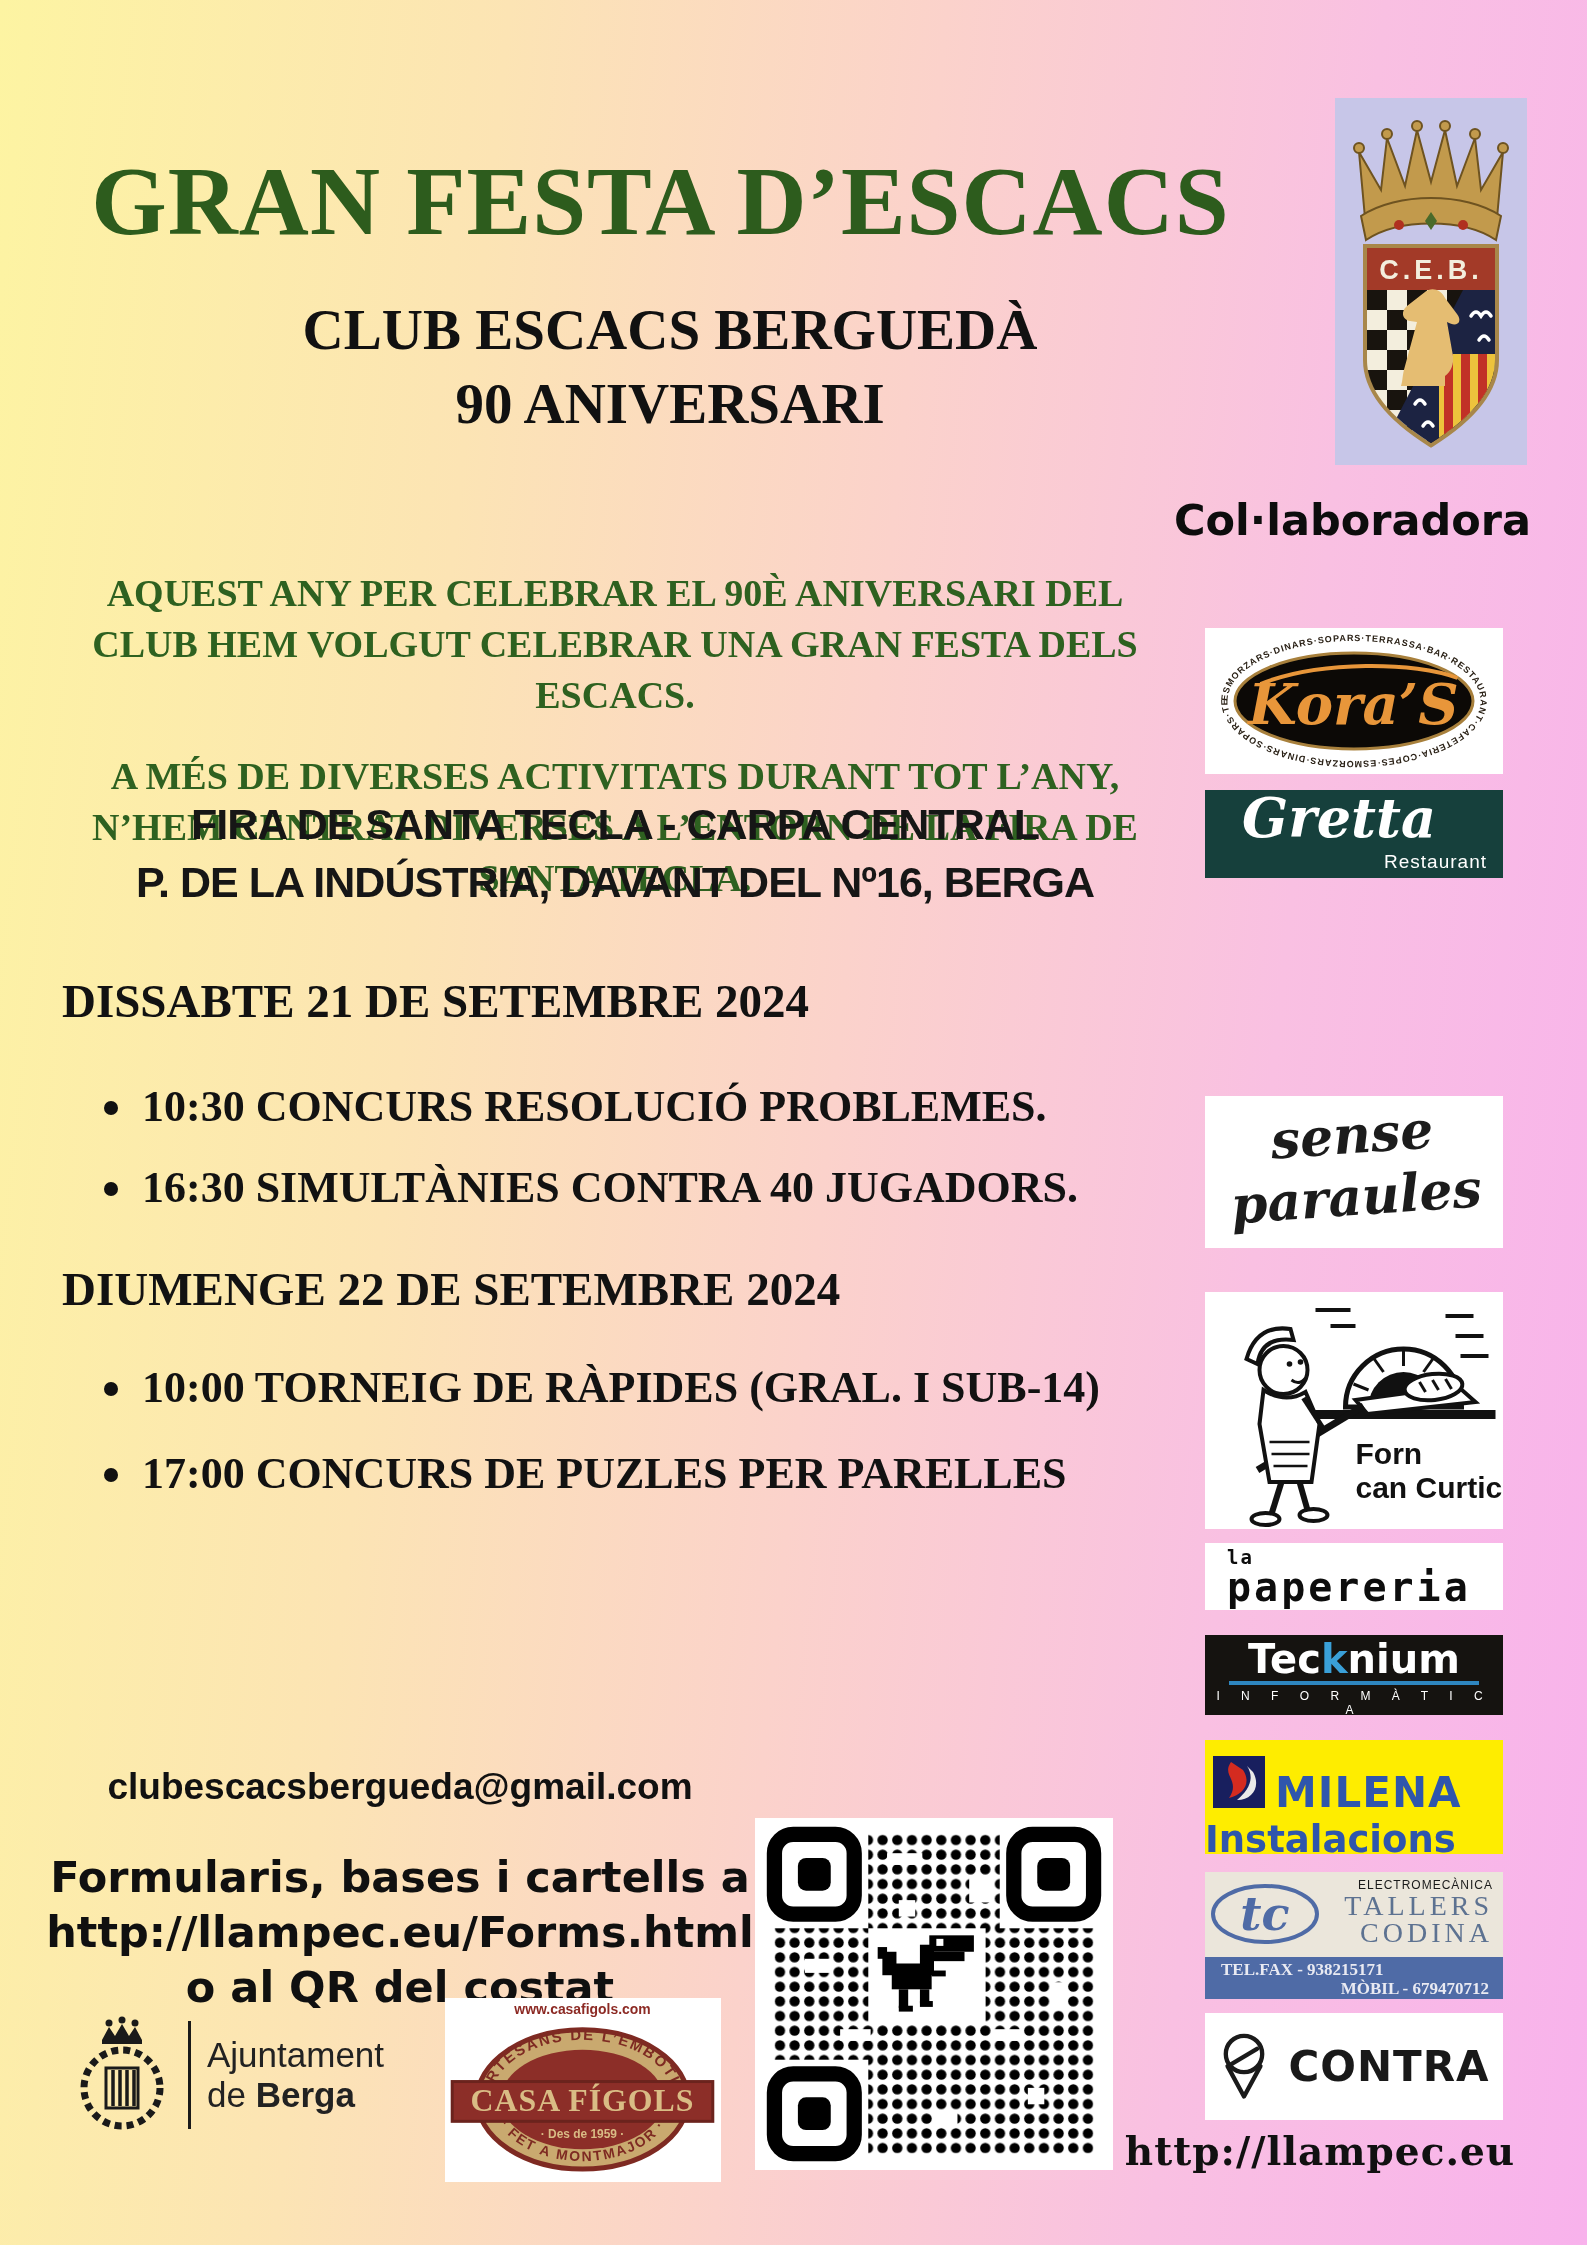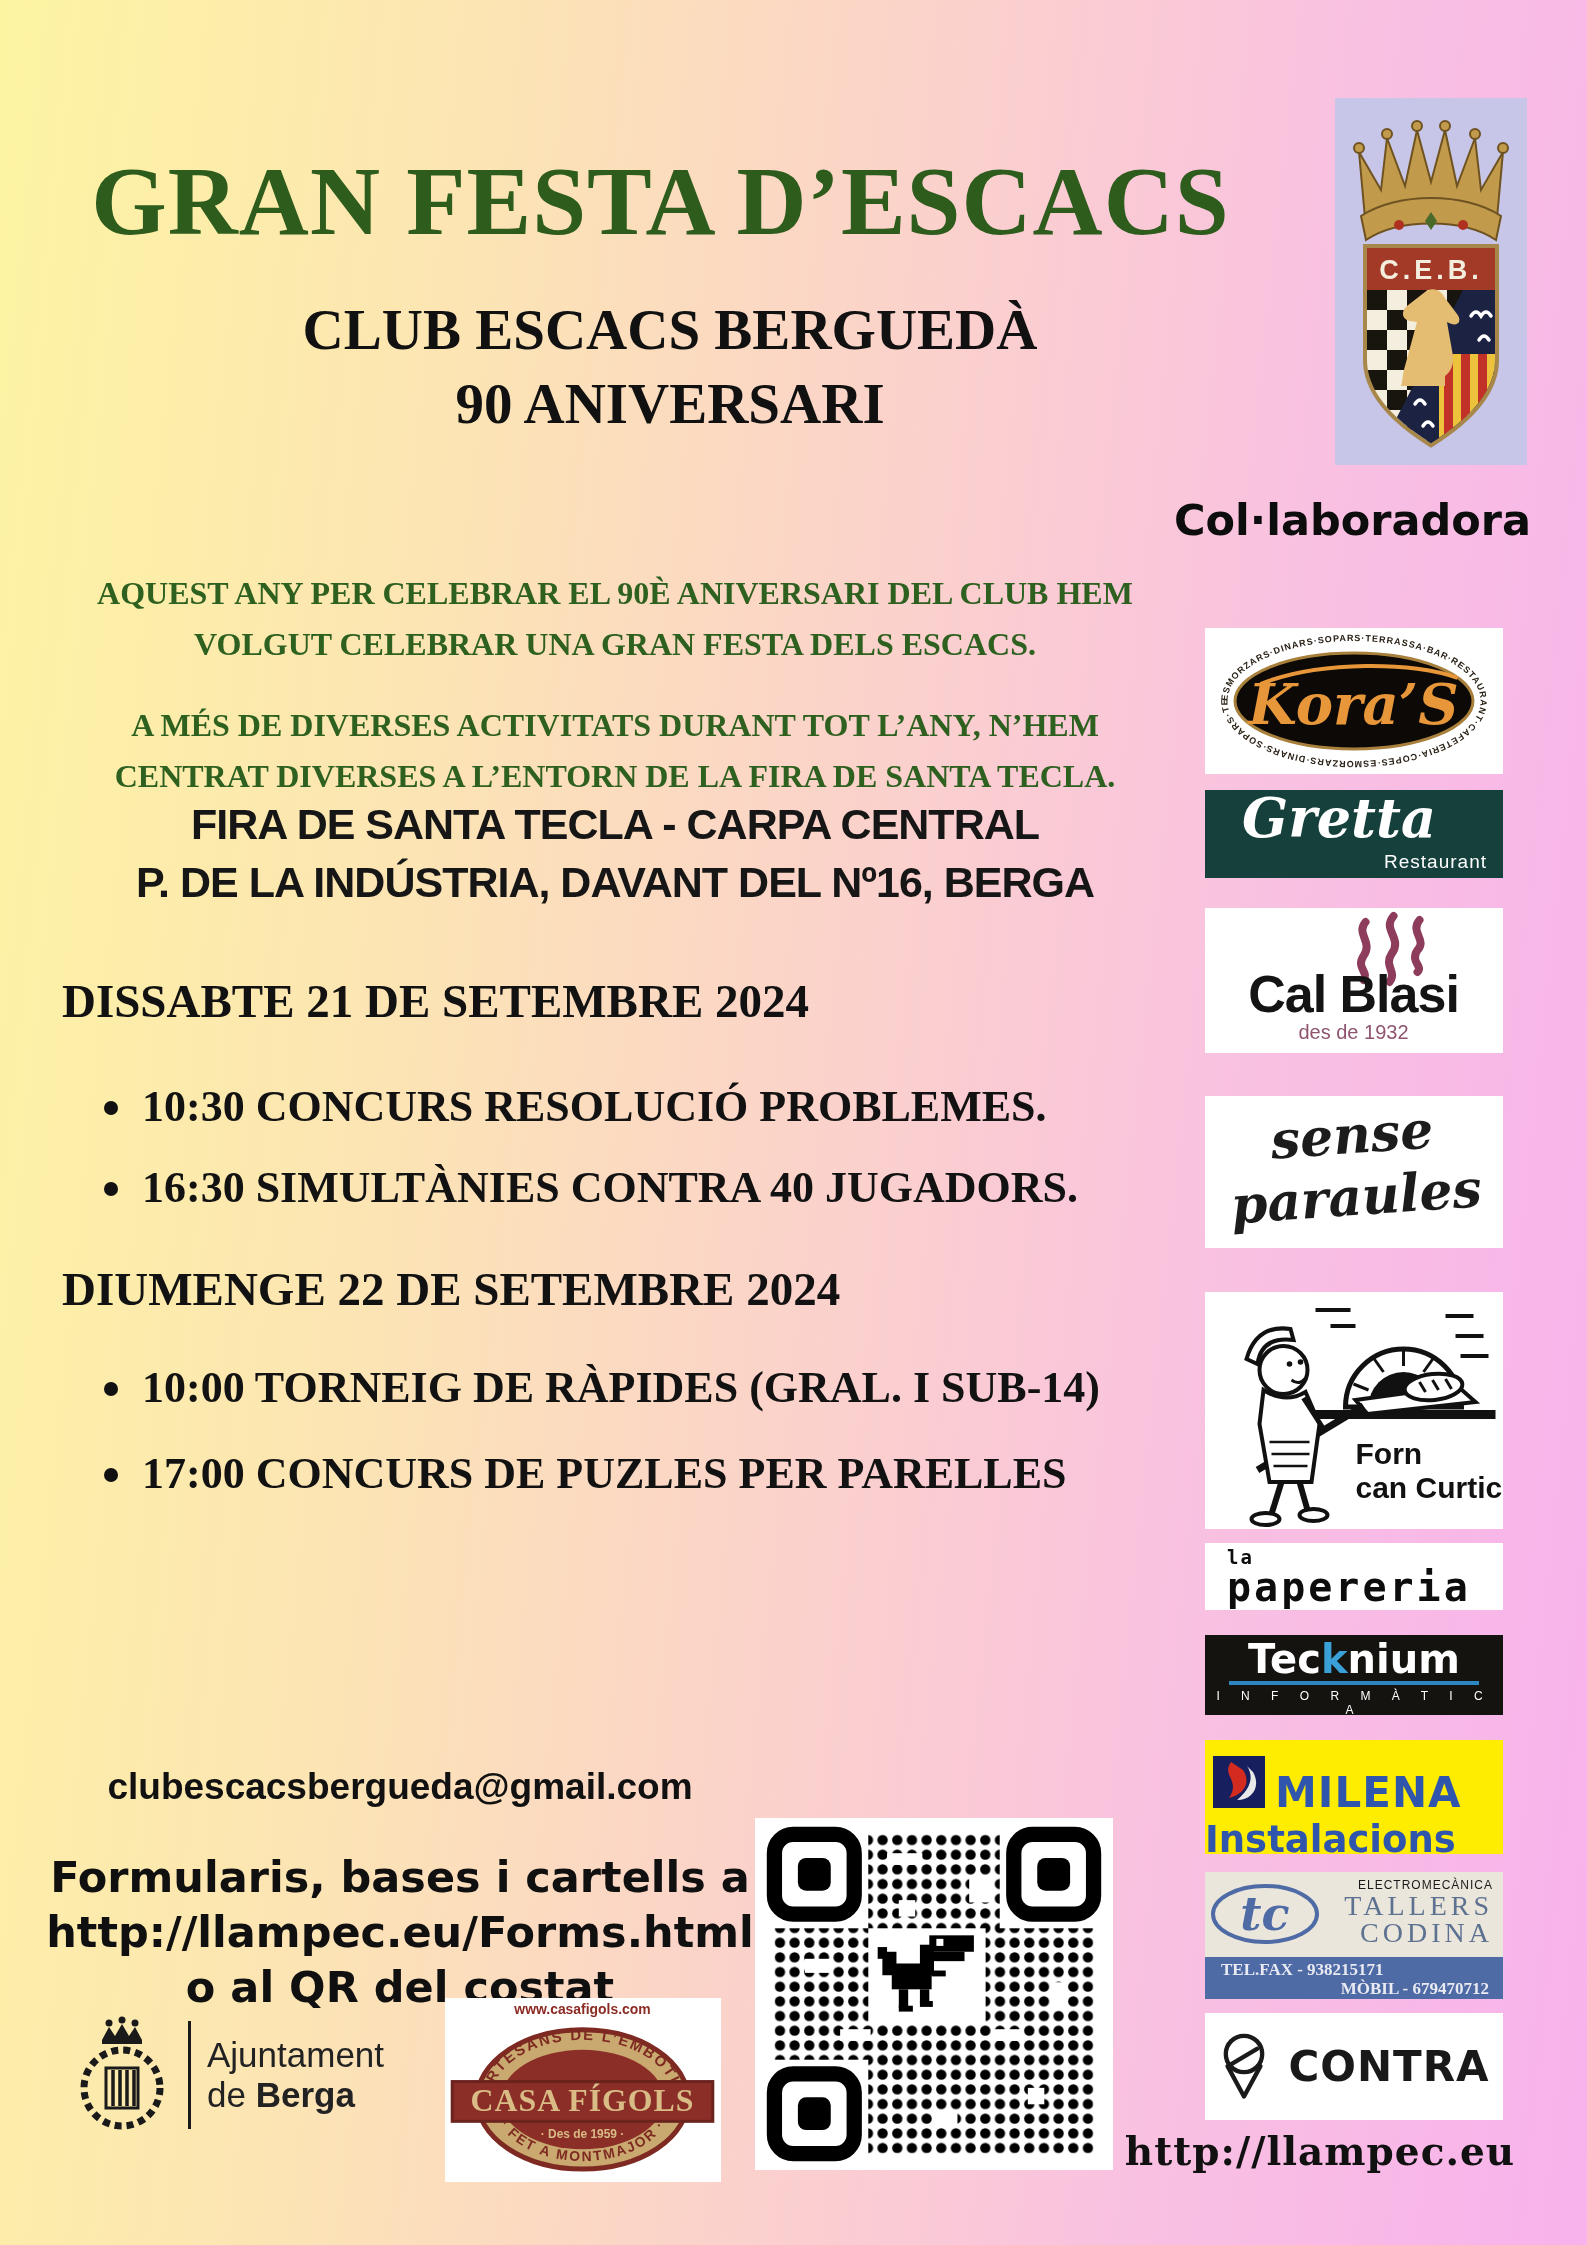--- a/index.html
+++ b/index.html
@@ -8,21 +8,21 @@
     background:linear-gradient(96deg,#fdf4a2 0%,#fce4b4 28%,#fbd2cb 52%,#f9c0e2 76%,#f8b2ec 100%);}
   .abs{position:absolute;}
 
   
   .title{left:28px;top:148px;width:1265px;text-align:center;
     font-family:"Liberation Serif",serif;font-weight:bold;font-size:97px;line-height:108px;
     color:#2d5c1d;letter-spacing:1px;}
   .subtitle{left:140px;top:293px;width:1060px;text-align:center;
     font-family:"Liberation Serif",serif;font-weight:bold;font-size:57px;line-height:74px;color:#111;}
   .intro{left:70px;top:568px;width:1090px;text-align:center;
-    font-family:"Liberation Serif",serif;font-weight:bold;font-size:32px;line-height:51px;color:#2e6120;}
+    font-family:"Liberation Serif",serif;font-weight:bold;font-size:38px;line-height:51px;color:#2e6120;}
   .intro p{margin:0 0 30px 0;}
   .venue{left:70px;top:795px;width:1090px;text-align:center;
     font-weight:bold;font-size:43px;line-height:58px;color:#161616;letter-spacing:-1px;}
   .schedule{left:62px;top:975px;width:1130px;color:#121212;
     font-family:"Liberation Serif",serif;font-weight:bold;}
   .sched-day{font-size:47px;line-height:52px;margin:0;}
   .sched-item{display:flex;align-items:flex-start;gap:24px;padding-left:42px;
     font-size:44px;line-height:50px;}
   .bullet{flex:0 0 14px;width:14px;height:14px;border-radius:50%;background:#111;margin-top:19px;}
   .mt1{margin-top:55px;} .mt2{margin-top:31px;} .mt3{margin-top:50px;} .mt4{margin-top:48px;gap:24px;} .mt5{margin-top:36px;}
@@ -204,29 +204,20 @@
       <path d="M55,56 C115,32 210,34 252,50" stroke="#e8963a" stroke-width="4" fill="none"></path>
       <text x="148" y="96" class="koraname">Kora’S</text>
     </svg>
   </div>
 
   <div class="abs logo gretta">
     <div class="gretta-name">Gretta</div>
     <div class="gretta-sub">Restaurant</div>
   </div>
 
-  <div class="abs logo calblasi">
-    <svg width="298" height="145" viewBox="0 0 297 145">
-      <path class="steam" d="M160,14 c-10,12 8,20 -2,34 c-8,12 6,16 0,24"></path>
-      <path class="steam" d="M188,8 c-12,14 10,22 -2,38 c-8,12 6,18 -2,28"></path>
-      <path class="steam" d="M214,12 c-10,12 8,20 -2,30 c-8,12 6,16 0,22"></path>
-      <text x="148" y="104" class="cb-name">Cal Blasi</text>
-      <text x="148" y="131" class="cb-sub">des de 1932</text>
-    </svg>
-  </div>
 
   <div class="abs logo sense">
     <div class="sense-in">
       <div>sense</div>
       <div>paraules</div>
     </div>
   </div>
 
   <div class="abs logo forn">
     <svg width="298" height="237" viewBox="0 0 297 237">

